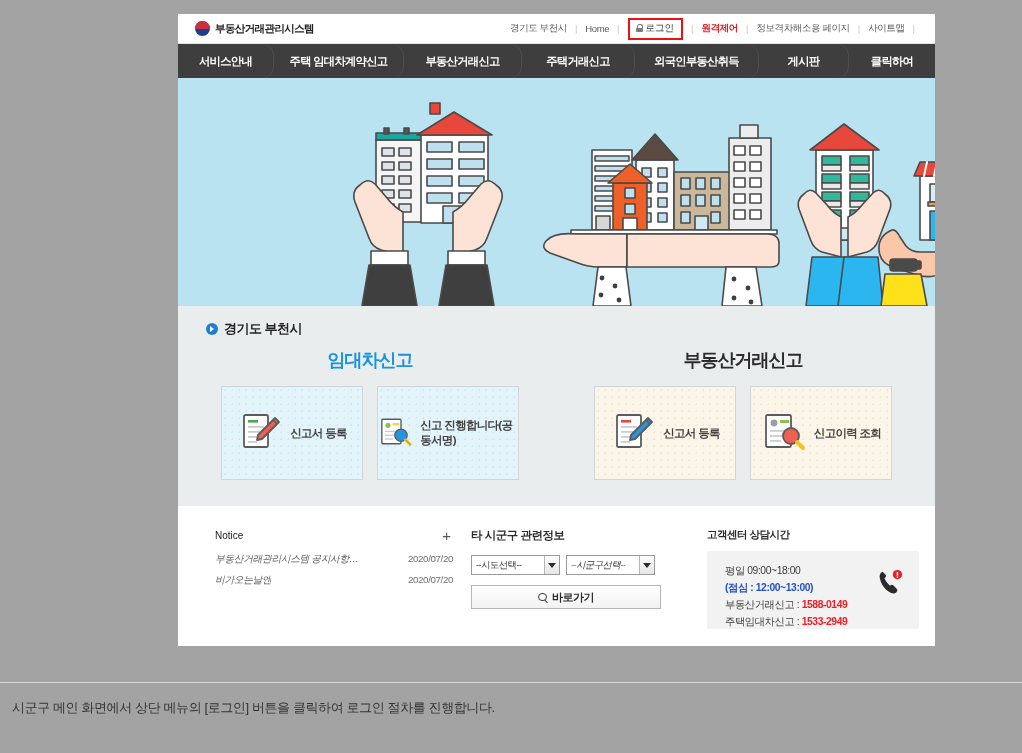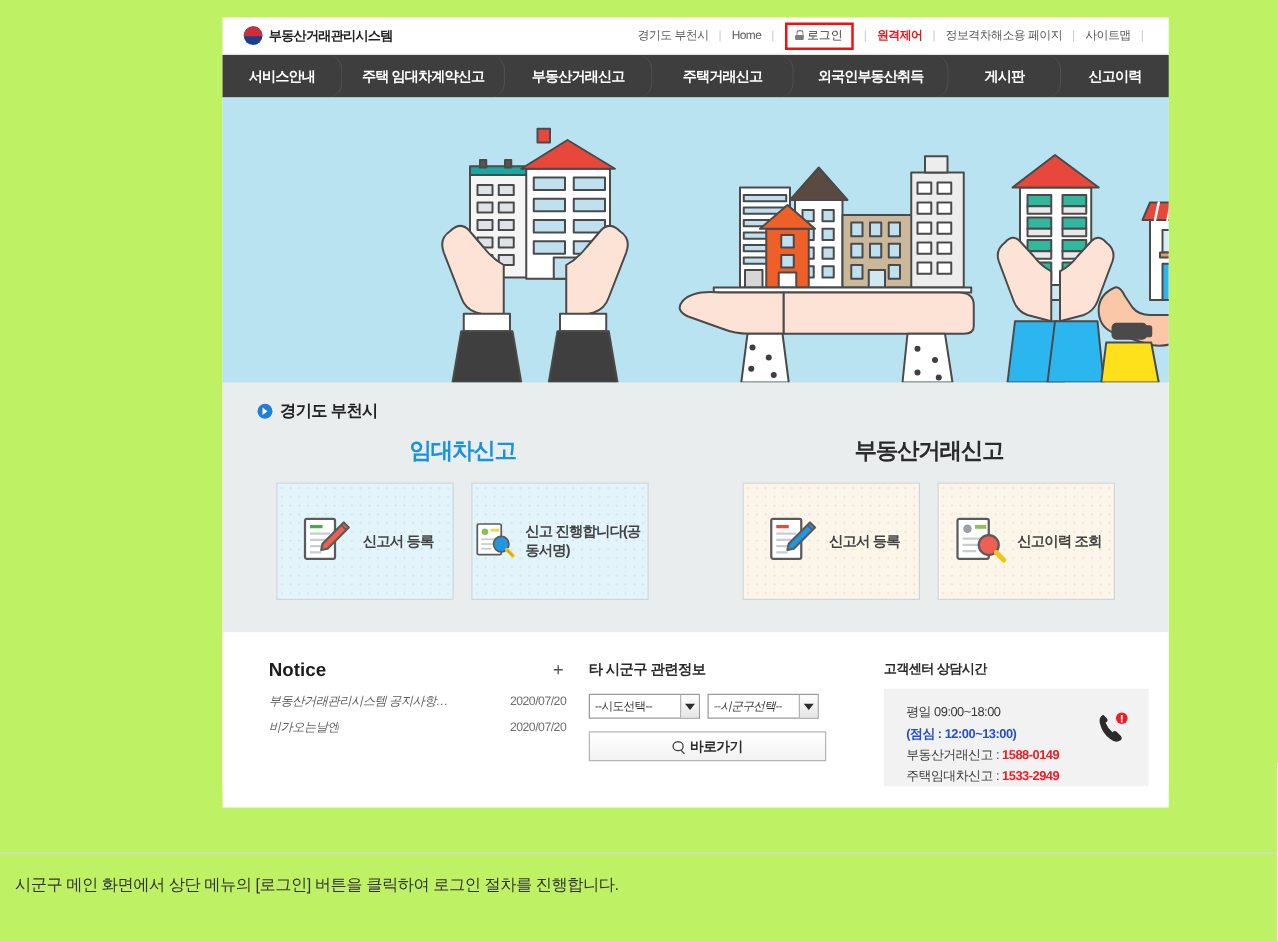--- a/index.html
+++ b/index.html
@@ -2,21 +2,21 @@
 <html><head>
 <meta charset="utf-8">
 <style>
   * { box-sizing: border-box; margin: 0; padding: 0; }
   html, body {
     width: 1022px; height: 753px;
     background: #ffffff;
     font-family: "Liberation Sans", "DejaVu Sans", sans-serif;
     overflow: hidden;
   }
-  .page { position: relative; width: 1022px; height: 753px; background:#bef264; }
+  .page { position: relative; width: 1022px; height: 753px; background:#a3a3a3; }
 
   
   .site {
     position: absolute; left: 178px; top: 14px;
     width: 757px; height: 632px;
     background: #ffffff;
   }
 
   
   .topbar {
@@ -119,21 +119,21 @@
   .card-label { font-size: 11.5px; font-weight: 700; color: #444; letter-spacing: -0.7px; }
   .card-icon { width: 46px; height: 42px; }
 
   
   .bottom {
     width: 100%; background:#fff; display: flex; padding: 22px 0 0 0;
     position: relative;
   }
   .notice { width: 238px; margin-left: 37px; }
   .notice-head { display:flex; align-items:center; justify-content: space-between; border-bottom: 0; padding-bottom: 6px; }
-  .notice-title { font-size: 15px; font-weight: 700; color: #1c1c1c; }
+  .notice-title { font-size: 10px; font-weight: 400; color: #1c1c1c; }
   .plus { font-size: 15px; color:#555; line-height: 1; padding-right: 2px; }
   .notice-row { display:flex; justify-content: space-between; align-items: baseline; font-size: 9.8px; color:#5d5d5d; padding: 4px 0; letter-spacing:-0.4px; }
   .notice-row .nt { max-width: 160px; white-space: nowrap; overflow: hidden; text-overflow: ellipsis; font-style: italic; }
   .notice-row .nd { color:#6f6f6f; }
 
   .shortcut { width: 196px; margin-left: 18px; }
   .sc-title { font-size: 11.5px; font-weight: 700; color: #2b2b2b; letter-spacing: -0.5px; margin-bottom: 12px; }
   .sc-selects { display:flex; gap: 6px; }
   .sel {
     height: 20px; border: 1px solid #9b9b9b; background: #fff;
@@ -208,21 +208,21 @@
       </div>
     </div>
 
     <nav class="gnb">
       <div class="mi w1">서비스안내</div>
       <div class="mi w2">주택 임대차계약신고</div>
       <div class="mi w3">부동산거래신고</div>
       <div class="mi w5">주택거래신고</div>
       <div class="mi w4">외국인부동산취득</div>
       <div class="mi w6">게시판</div>
-      <div class="mi w7">신고이력</div>
+      <div class="mi w7">클릭하여</div>
     </nav>
 
     <div class="hero">
       <svg viewBox="0 0 757 228" preserveAspectRatio="xMidYMax meet">
         <rect x="0" y="0" width="757" height="228" fill="#b9e3f0"></rect>
         <g stroke="#4a4a4a" stroke-width="1.6" stroke-linejoin="round" stroke-linecap="round">
 
           <rect x="198" y="62" width="47" height="82" fill="#f5f5f5"></rect>
           <path d="M198 62 h47 v-7 h-47 z" fill="#1aa7a0"></path>
           <rect x="206" y="50" width="5" height="6" fill="#555"></rect>

